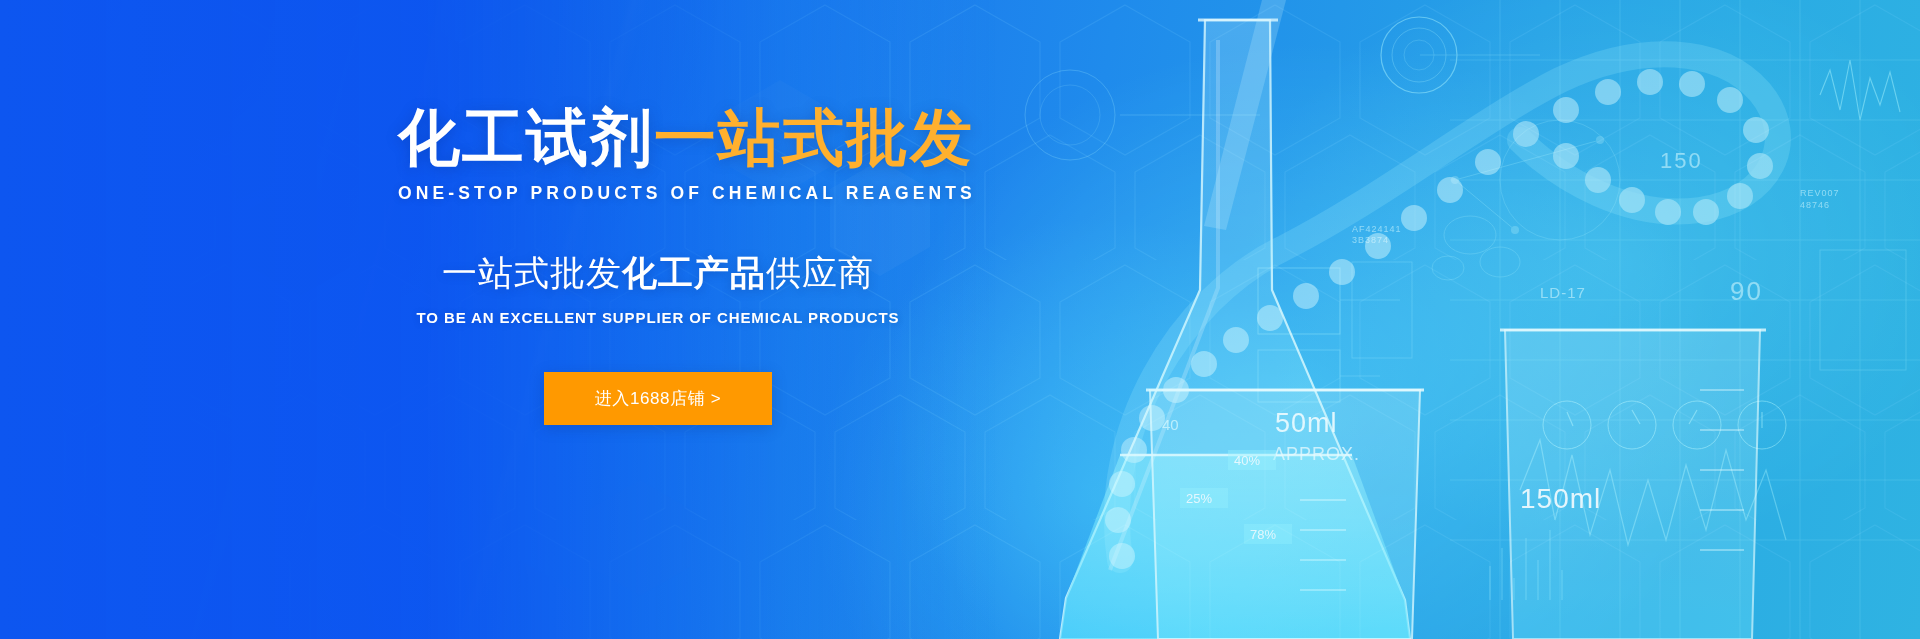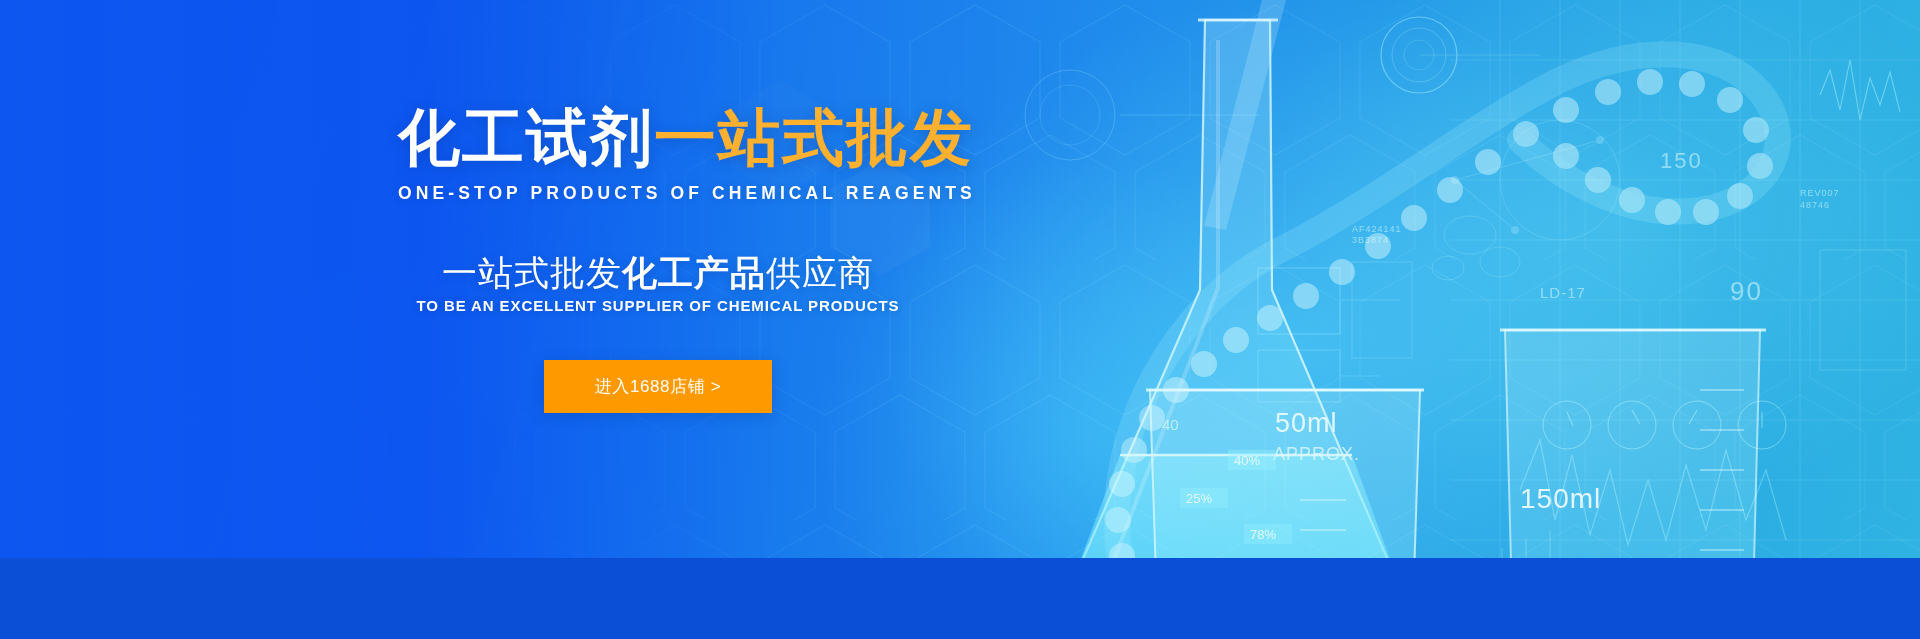--- a/index.html
+++ b/index.html
@@ -1,20 +1,20 @@
 <!DOCTYPE html>
 <html><head>
 <meta charset="utf-8">
 <style>
   html,body{margin:0;padding:0;background:#0a4fd6;}
   body{font-family:"Liberation Sans","DejaVu Sans",sans-serif;}
 
   .banner{
     position:relative;
-    width:1920px;height:558px;
+    width:1920px;height:639px;
     overflow:hidden;
     background:linear-gradient(100deg,
         #0b4ff0 0%,
         #0f59f2 14%,
         #1668ef 28%,
         #1b7aee 42%,
         #1f8bec 55%,
         #2397e9 66%,
         #27a2e6 76%,
         #2aabe4 86%,
@@ -102,21 +102,21 @@
     color:#ffffff;
     line-height:1.2;
     letter-spacing:1px;
     white-space:nowrap;
     text-shadow:0 2px 10px rgba(3,40,120,.28);
   }
   .tagline .t-strong{font-weight:bold;margin-top:32px;}
   .tagline .t-light{font-weight:400;}
 
   .tagline-en{
-    margin-top:3px;
+    margin-top:15px;
     font-size:15px;
     font-weight:bold;
     color:#ffffff;
     letter-spacing:.9px;
     white-space:nowrap;
     text-shadow:0 1px 6px rgba(3,40,120,.25);
   }
 
   .cta-wrap{margin-top:46px;}
   .cta{

